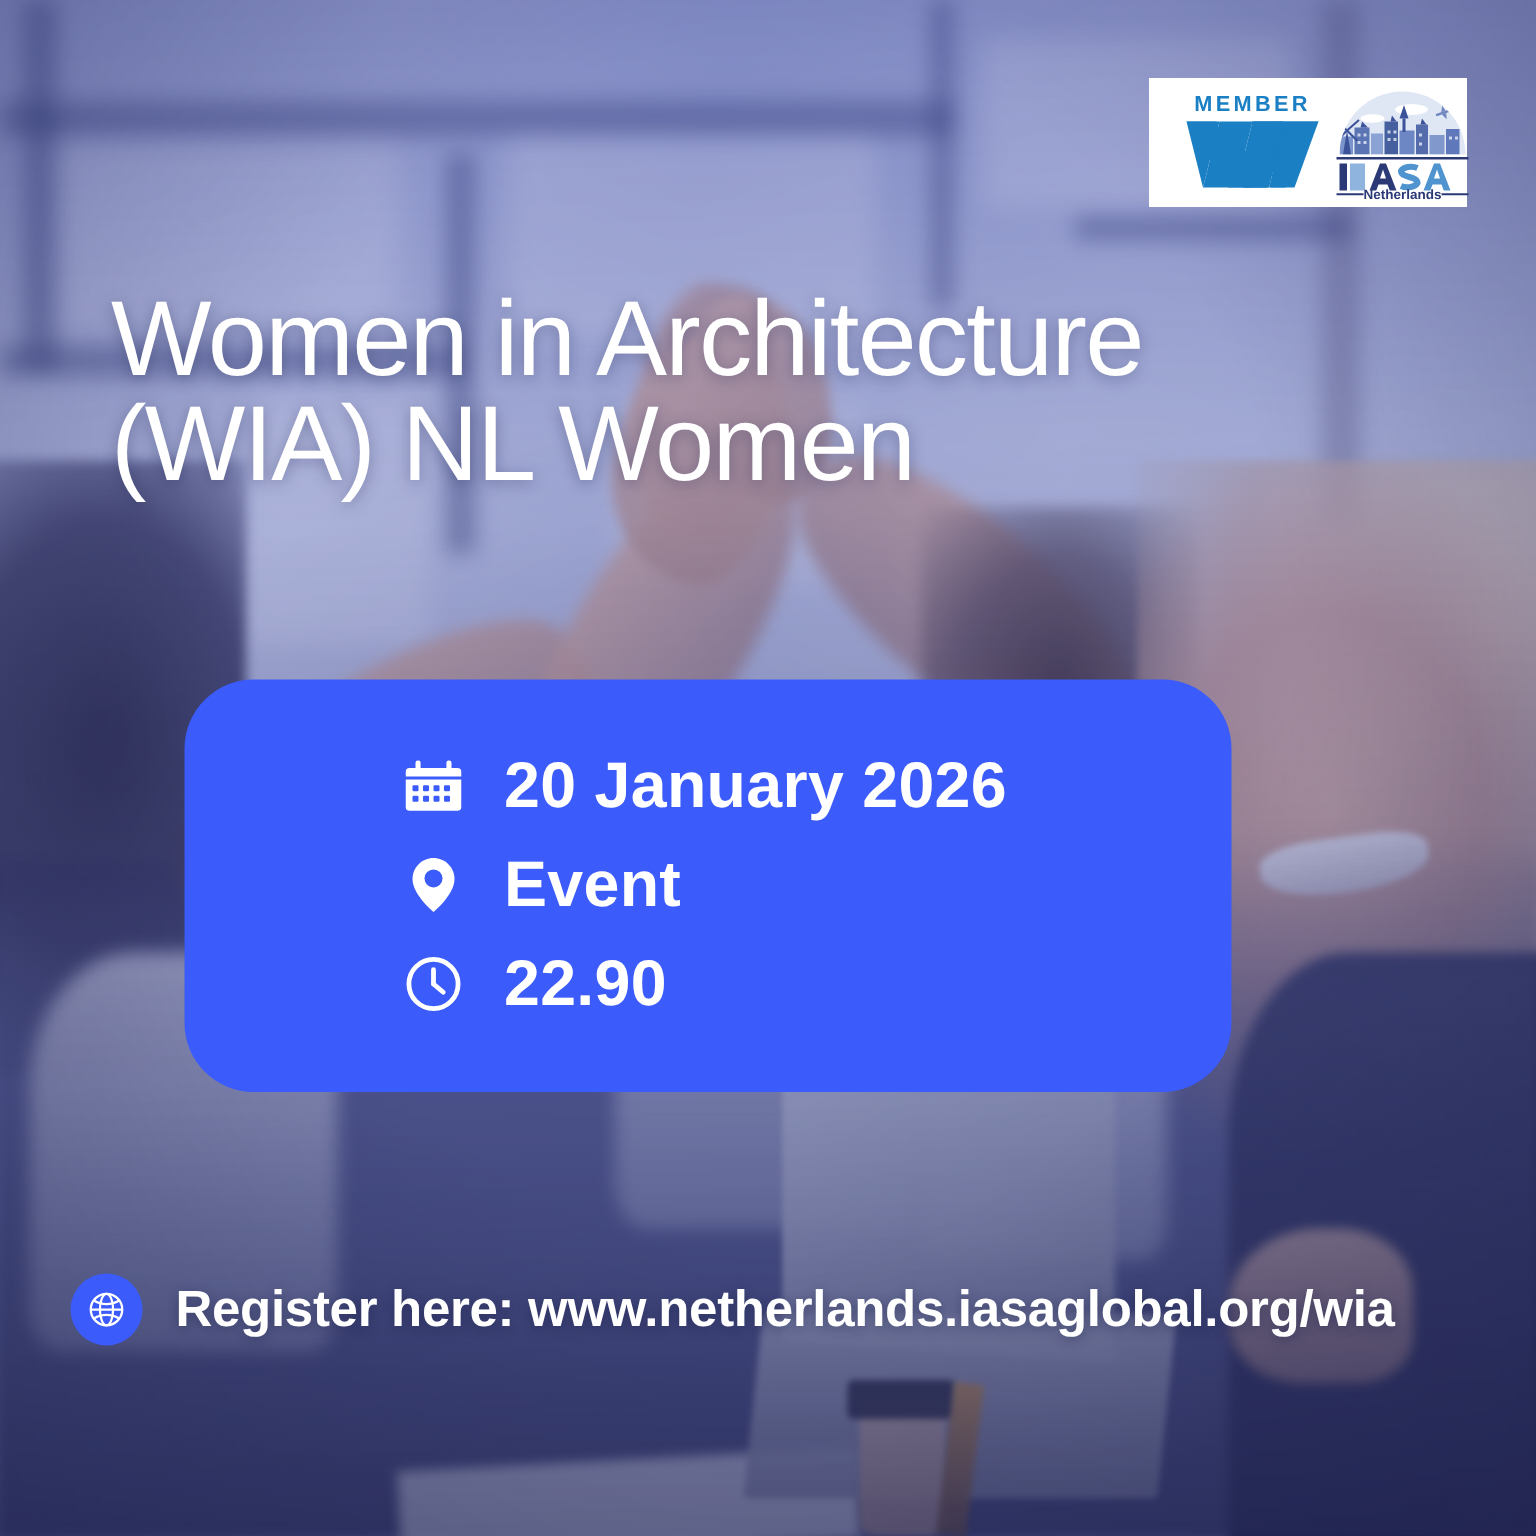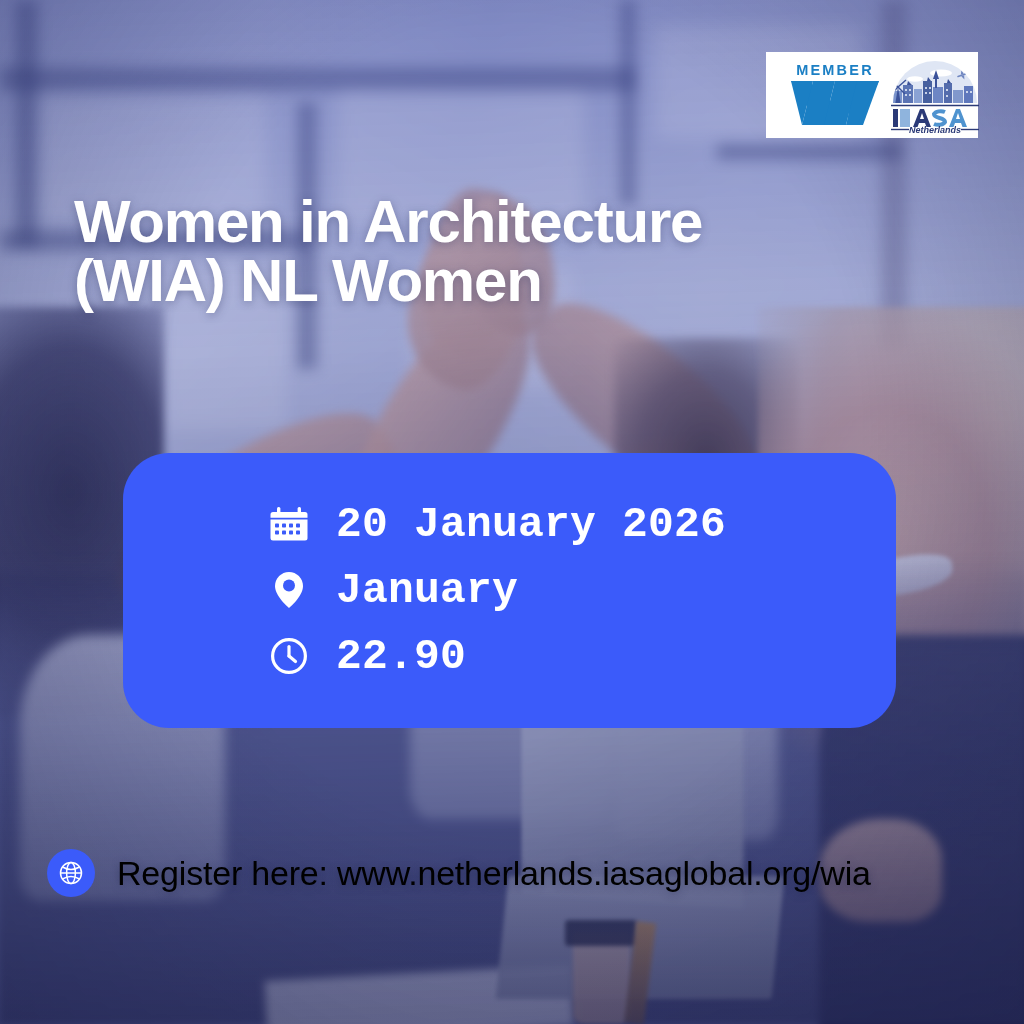--- a/index.html
+++ b/index.html
@@ -243,46 +243,44 @@
     font-weight: bold;
     letter-spacing: 2.2px;
     color: #1b7fc4;
     line-height: 1;
     margin-bottom: 2px;
   }
   .logo-iasa {
     width: 100px;
     height: 76px;
     position: relative;
-    font-style: italic;
   }
 
   
   .headline {
     position: absolute;
     left: 74px; top: 192px;
     width: 900px;
     color: #ffffff;
-    font-size: 60px;
-    font-weight: bold;
+    font-size: 71px;
+    font-weight: normal;
     line-height: 0.99;
     letter-spacing: -1.2px;
     text-shadow: 0 2px 10px rgba(30,34,80,0.35);
   }
 
   
   .info-card {
     position: absolute;
     left: 123px; top: 453px;
-    width: 773px; height: 275px;
+    width: 698px; height: 275px;
     background: #3b5bfa;
     border-radius: 46px;
     box-sizing: border-box;
     padding: 38px 0 0 145px;
-    font-family: Liberation Mono, monospace;
   }
   .info-row {
     display: flex;
     align-items: center;
     height: 66px;
     gap: 26px;
   }
   .info-icon {
     width: 42px;
     height: 42px;
@@ -310,23 +308,23 @@
   .globe-badge {
     width: 48px; height: 48px;
     flex: 0 0 48px;
     border-radius: 50%;
     background: #3b5bfa;
     display: flex;
     align-items: center;
     justify-content: center;
   }
   .footer-text {
-    color: #000000;
+    color: #ffffff;
     font-size: 34px;
-    font-weight: normal;
+    font-weight: bold;
     letter-spacing: -0.2px;
     text-shadow: 0 2px 8px rgba(26,30,70,0.45);
     white-space: nowrap;
   }
 </style>
 </head>
 <body>
 
 <div id="poster">
 
@@ -504,21 +502,21 @@
       <span class="info-text">20 January 2026</span>
     </div>
 
     <div class="info-row">
       <span class="info-icon">
         <svg width="40" height="40" viewBox="0 0 40 40" fill="#ffffff">
           <path d="M20 2 C12.3 2 6 8.3 6 16 c0 10.5 14 22 14 22 s14 -11.5 14 -22 c0 -7.7 -6.3 -14 -14 -14 Z"></path>
           <circle cx="20" cy="15.6" r="6" fill="#3b5bfa"></circle>
         </svg>
       </span>
-      <span class="info-text">January</span>
+      <span class="info-text">Event</span>
     </div>
 
     <div class="info-row">
       <span class="info-icon">
         <svg width="40" height="40" viewBox="0 0 40 40">
           <circle cx="20" cy="20" r="16.4" fill="none" stroke="#ffffff" stroke-width="3.2"></circle>
           <line x1="20" y1="20" x2="20" y2="10.5" stroke="#ffffff" stroke-width="3.2" stroke-linecap="round"></line>
           <line x1="20" y1="20" x2="26.5" y2="25.5" stroke="#ffffff" stroke-width="3.2" stroke-linecap="round"></line>
         </svg>
       </span>

